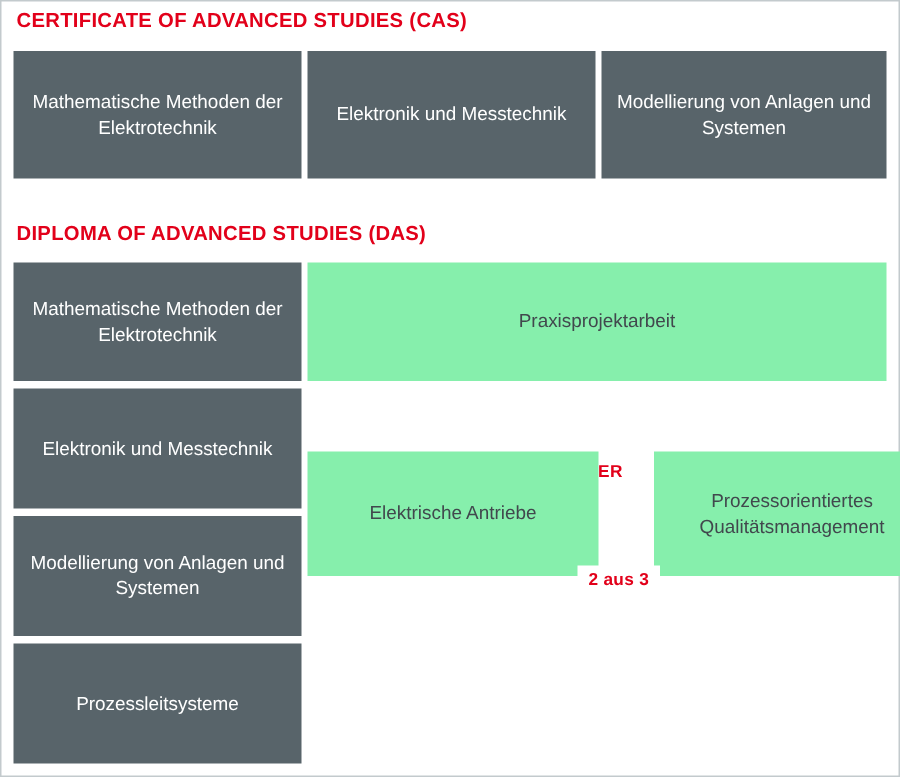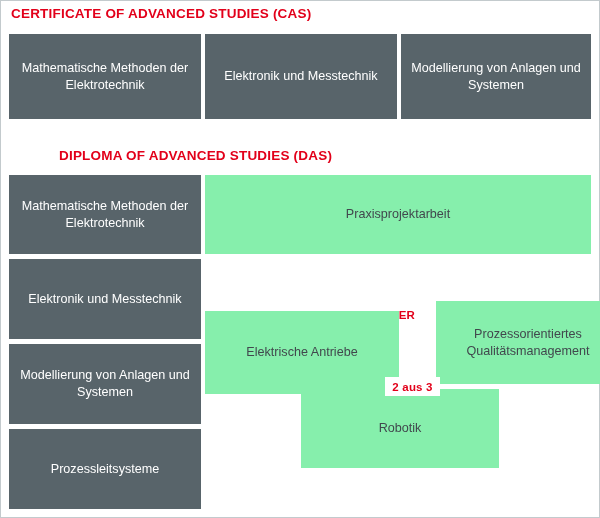--- a/index.html
+++ b/index.html
@@ -79,35 +79,34 @@
 <div id="page">
 
   <div class="section-title" style="left:10px; top:5px;text-align:right;">CERTIFICATE OF ADVANCED STUDIES (CAS)</div>
 
   <div class="box box-dark" style="left:8px; top:33px; width:192px; height:85px;">Mathematische Methoden der Elektrotechnik</div>
 
   <div class="box box-dark" style="left:204px; top:33px; width:192px; height:85px;">Elektronik und Messtechnik</div>
 
   <div class="box box-dark" style="left:400px; top:33px; width:190px; height:85px;">Modellierung von Anlagen und Systemen</div>
 
-  <div class="section-title" style="left:10px; top:147px;margin-left:48px;">DIPLOMA OF ADVANCED STUDIES (DAS)</div>
+  <div class="section-title" style="left:10px; top:147px;">DIPLOMA OF ADVANCED STUDIES (DAS)</div>
 
   <div class="box box-dark" style="left:8px; top:174px; width:192px; height:79px;">Mathematische Methoden der Elektrotechnik</div>
 
   <div class="box box-dark" style="left:8px; top:258px; width:192px; height:80px;">Elektronik und Messtechnik</div>
 
   <div class="box box-dark" style="left:8px; top:343px; width:192px; height:80px;">Modellierung von Anlagen und Systemen</div>
 
   <div class="box box-dark" style="left:8px; top:428px; width:192px; height:80px;">Prozessleitsysteme</div>
 
   <div class="box box-light" style="left:204px; top:174px; width:386px; height:79px;">Praxisprojektarbeit</div>
 
   <div class="or-label" style="left:204px; top:267px; width:386px;">ODER</div>
 
-  <div class="box box-light" style="left:204px; top:310px; width:194px; height:83px;">Elektrische Antriebe</div>
+  <div class="box box-light" style="left:204px; top:300px; width:194px; height:83px;">Elektrische Antriebe</div>
 
   <div class="box box-light" style="left:406px; top:300px; width:184px; height:83px;margin-left:29px;">Prozessorientiertes Qualitätsmanagement</div>
 
-  <div class="box box-light" style="left:300px; top:388px; width:198px; height:79px;">Robotik</div>
 
   <div class="badge" style="left:384px; top:376px; width:55px; height:19px;">2 aus 3</div>
 
 </div>
 
 </body></html>

